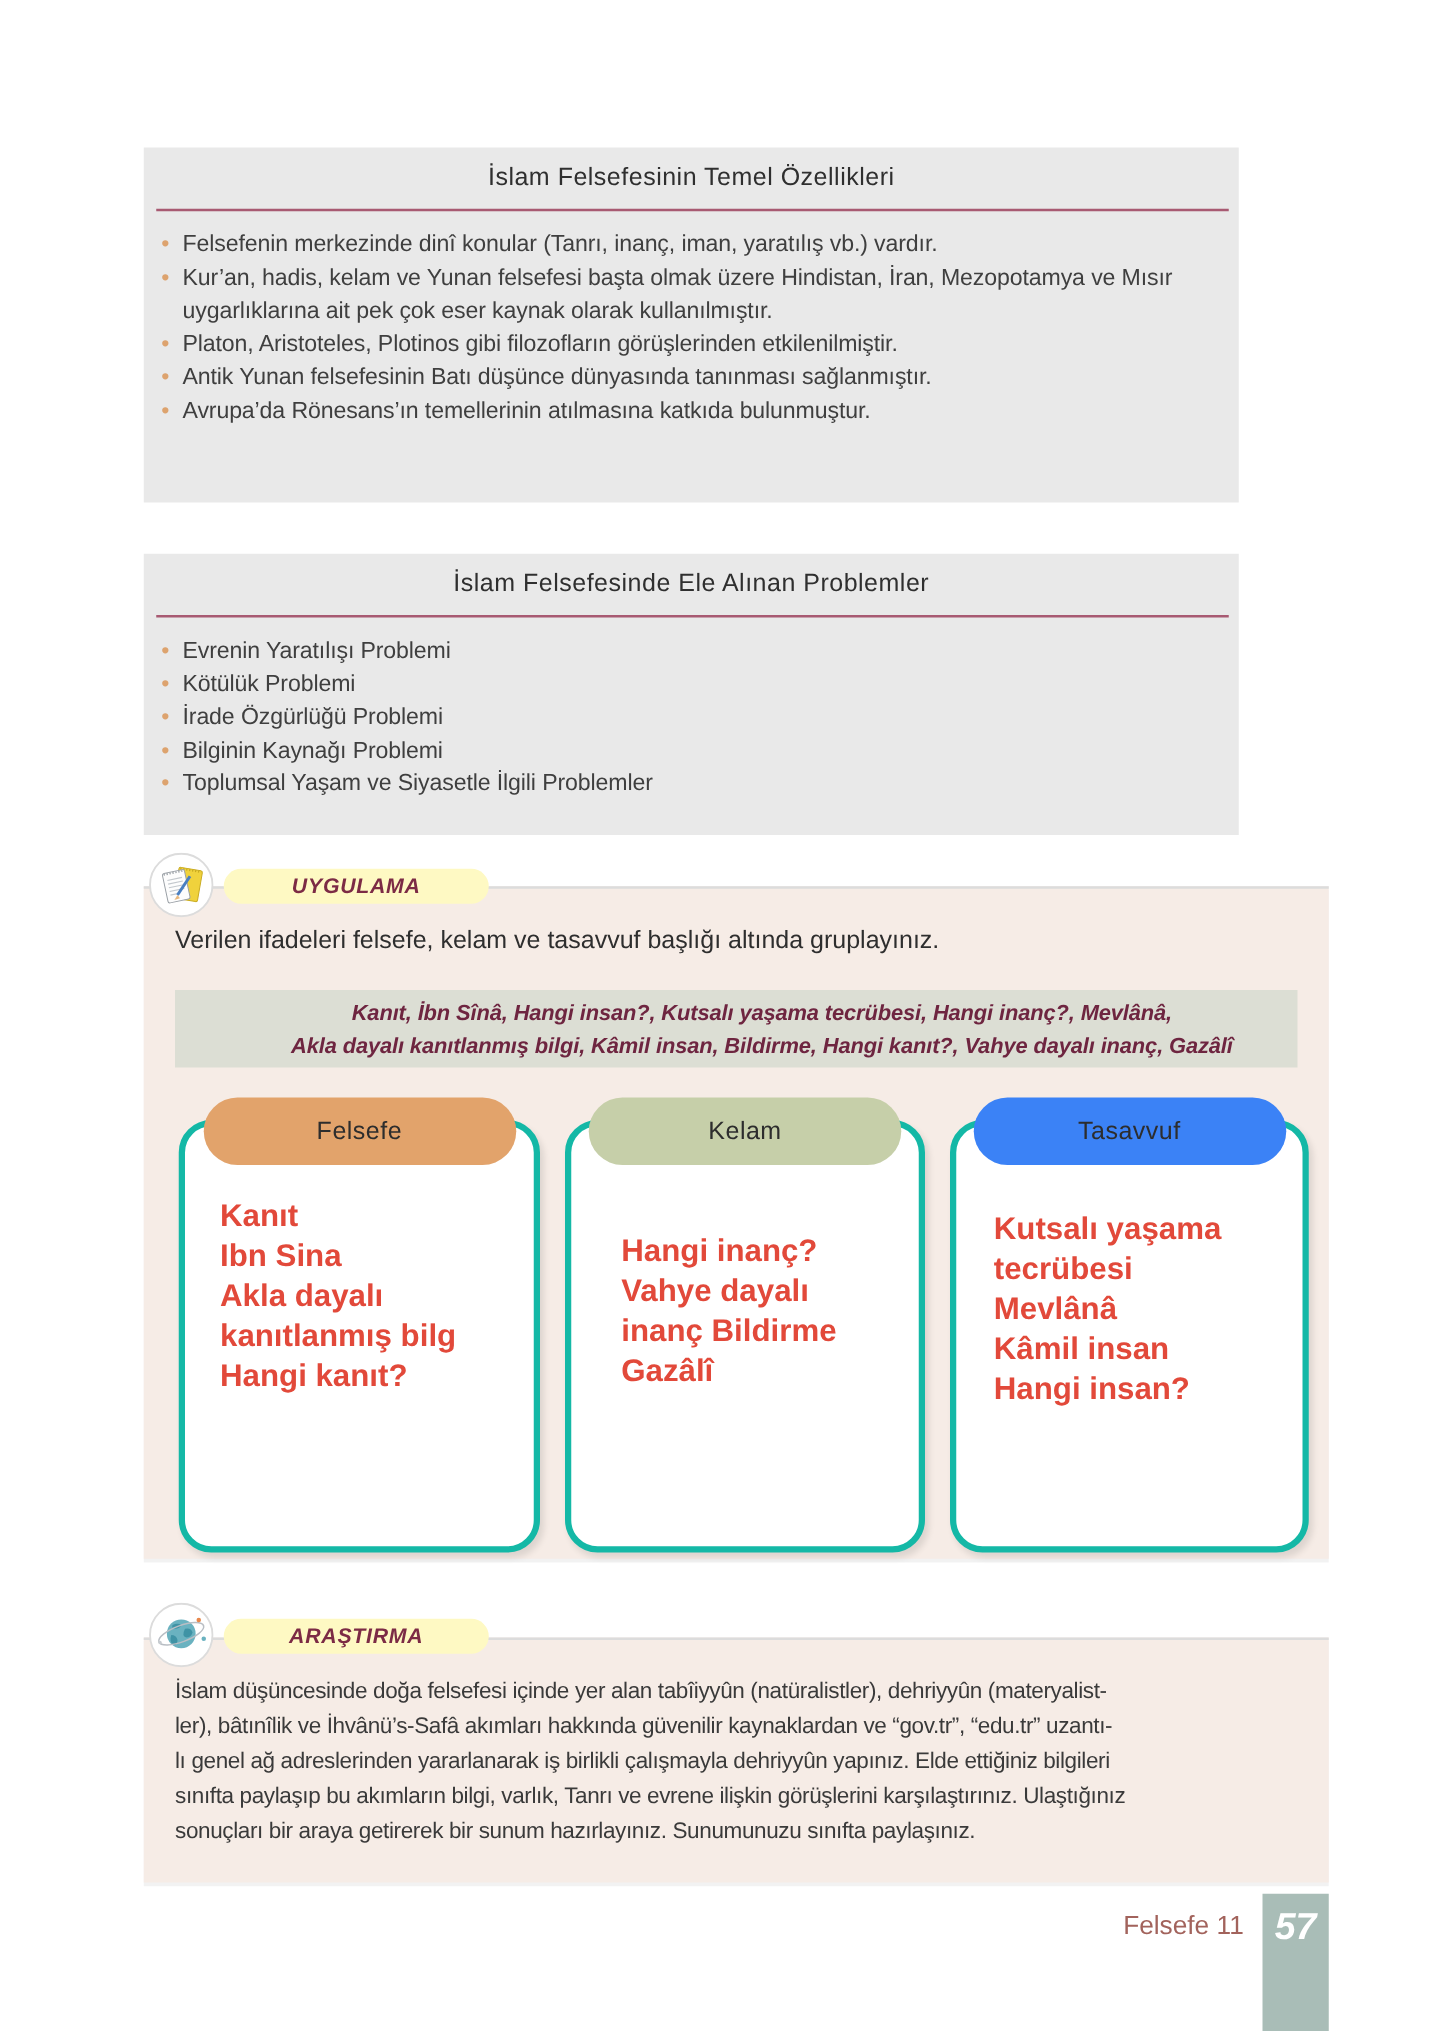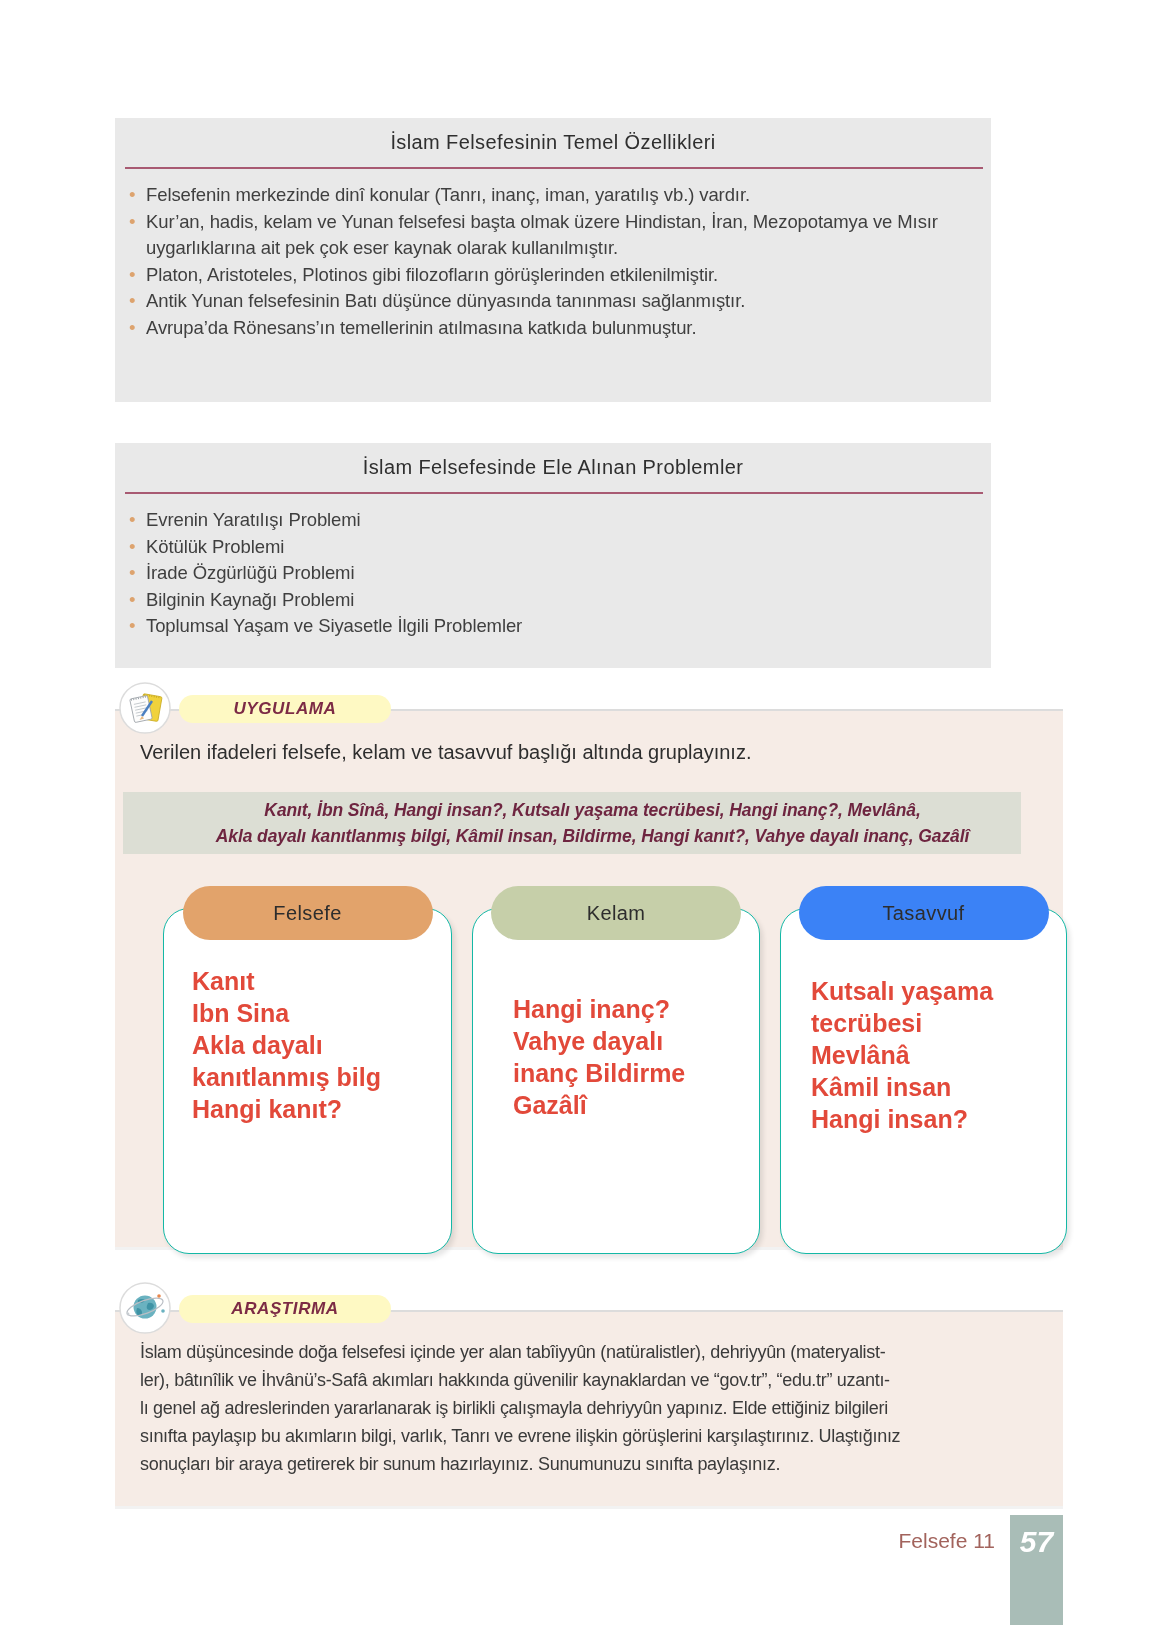--- a/index.html
+++ b/index.html
@@ -29,30 +29,29 @@
   .ara-pill{top:1295px;}
   
   .activity-box{
     position:absolute; left:115px; width:948px; background:#f6ece6;
     border-top:2px solid #dcdcdc; box-shadow:0 3px 0 rgba(0,0,0,0.05); box-sizing:border-box;
   }
   .uyg-box{top:709px; height:538px;}
   .ara-box{top:1310px; height:196px;}
   .instruction{position:absolute; left:25px; top:30px; font-size:20px; color:#2e2e2e;}
   .terms-box{
-    position:absolute; left:8px; top:81px; width:898px; height:62px;
+    position:absolute; left:25px; top:81px; width:898px; height:62px;
     background:#dcded4; box-sizing:border-box; padding-top:5px;padding-left:41px;
   }
   .term-line{font-size:17.5px; line-height:26px; font-style:italic; font-weight:bold; color:#6e2540; text-align:center; letter-spacing:-0.1px;}
   
   .card{
-    position:absolute; top:197px; height:346px; background:#ffffff;
-    border:1px solid #14b8a6; border-radius:26px; box-shadow:3px 4px 5px rgba(0,0,0,0.10);
+    position:absolute; top:185px; height:346px; background:#ffffff;
+    border:5px solid #14b8a6; border-radius:26px; box-shadow:3px 4px 5px rgba(0,0,0,0.10);
     box-sizing:border-box;
-    margin-left:20px;
   }
   .card1{left:28px; width:289px;}
   .card2{left:337px; width:288px;}
   .card3{left:645px; width:287px;}
   .card-pill{
     position:absolute; top:-23px; left:50%; transform:translateX(-50%);
     width:250px; height:54px; border-radius:27px;
     display:flex; align-items:center; justify-content:center;
     font-size:20px; color:#2d2d2d; letter-spacing:0.4px;
   }

